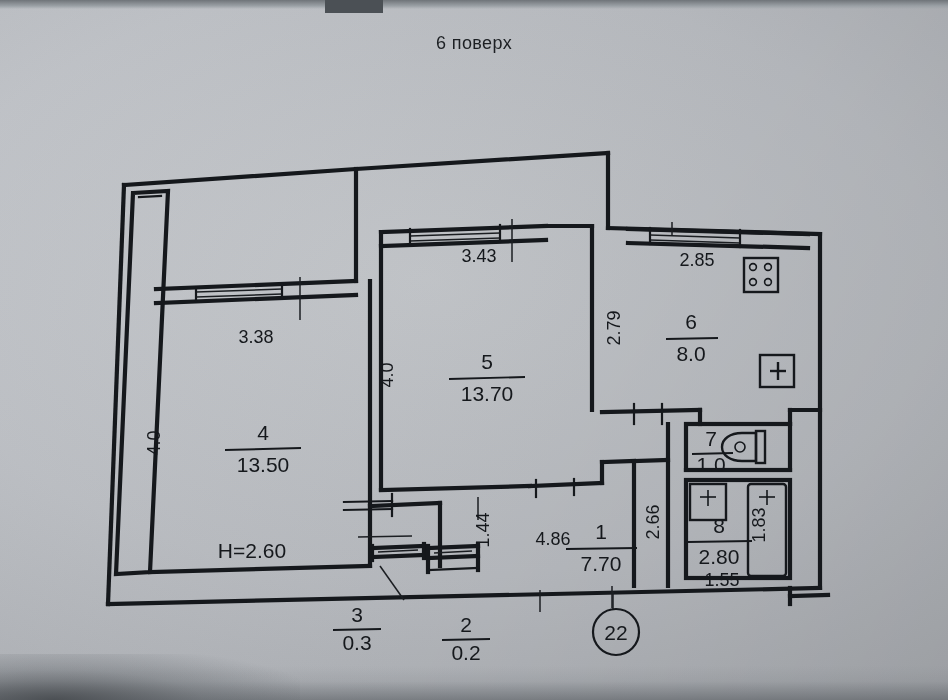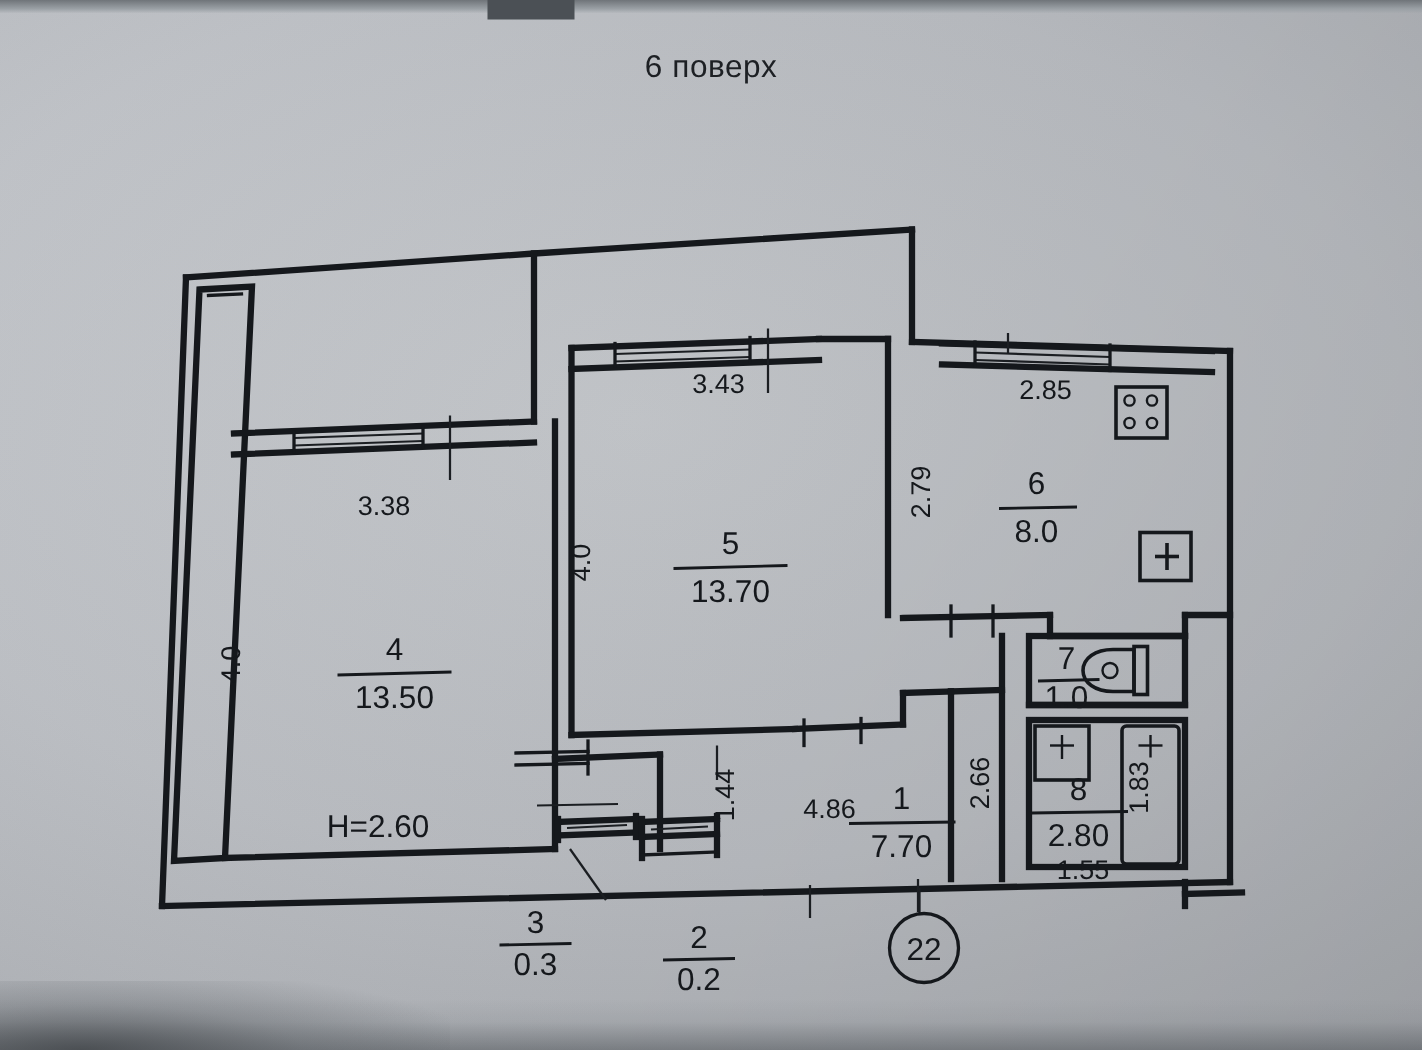--- a/index.html
+++ b/index.html
@@ -29,21 +29,21 @@
   #bottom-shadow{
     position:absolute;left:0;bottom:0;width:948px;height:34px;
     background:linear-gradient(0deg, rgba(80,85,90,0.55) 0%, rgba(120,125,130,0.18) 55%, rgba(150,155,160,0) 100%);
   }
   #bottom-blob{
     position:absolute;left:0;bottom:0;width:300px;height:46px;
     background:radial-gradient(90% 120% at 18% 100%, rgba(60,64,68,0.75) 0%, rgba(90,95,100,0.35) 55%, rgba(120,125,130,0) 100%);
   }
   #title{
     position:absolute;left:0;top:33px;width:948px;text-align:center;
-    font-size:21px;color:#1d2024;letter-spacing:.4px;
+    font-size:18px;color:#1d2024;letter-spacing:.4px;
   }
   svg#plan{position:absolute;left:0;top:0;width:948px;height:700px;}
   .wall{fill:none;stroke:#15181c;stroke-width:4.2;stroke-linecap:square;}
   .wall-thin{fill:none;stroke:#15181c;stroke-width:2.2;stroke-linecap:square;}
   .hair{fill:none;stroke:#1b1e22;stroke-width:1.5;}
   .dimline{fill:none;stroke:#1b1e22;stroke-width:1.5;}
   .fix{fill:none;stroke:#15181c;stroke-width:2.4;}
   .fix-thin{fill:none;stroke:#15181c;stroke-width:1.6;}
   text{font-family:"Liberation Sans", sans-serif;fill:#15181c;}
   .rnum{font-size:21px;text-anchor:middle;}

